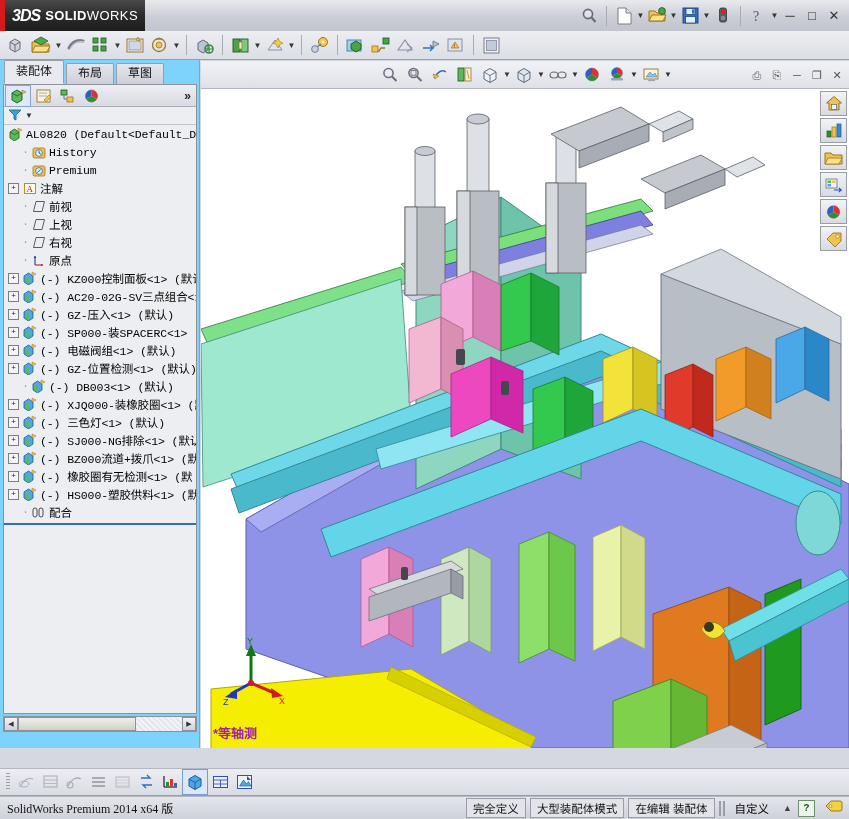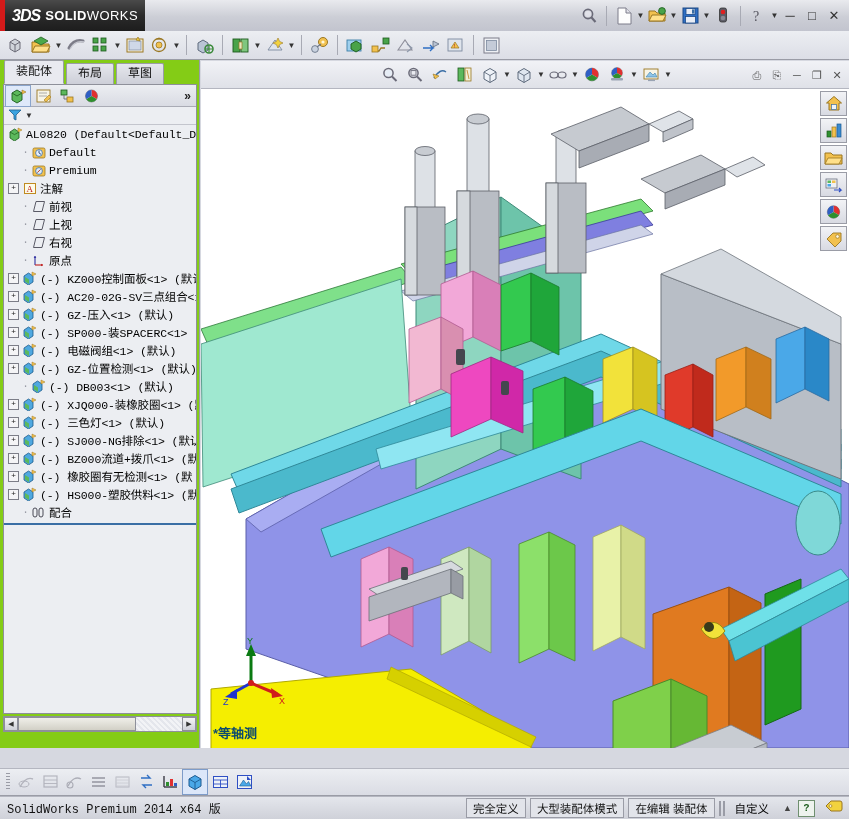--- a/index.html
+++ b/index.html
@@ -49,21 +49,21 @@
     position:absolute;left:0;top:31px;width:849px;height:29px;
     background:linear-gradient(#eceef2,#dcdee6);
     border-bottom:1px solid #9a9ca6;
     display:flex;align-items:center;padding-left:4px;box-sizing:border-box;
   }
   .cbtn{width:25px;height:25px;display:flex;align-items:center;justify-content:center;}
 
   
   .leftpanel{
     position:absolute;left:0;top:60px;width:200px;height:688px;
-    background:#84cc16;border-right:1px solid #9a9ca6;box-sizing:border-box;
+    background:#7dd3fc;border-right:1px solid #9a9ca6;box-sizing:border-box;
   }
   .tabs{height:24px;display:flex;align-items:flex-end;padding-left:4px;box-sizing:border-box;}
   .tab{
     height:20px;line-height:19px;padding:0 11px;font-size:12px;
     background:linear-gradient(#e6e7ed,#cdcfd8);
     border:1px solid #9a9ca6;border-bottom:none;margin-right:2px;
     border-radius:2px 2px 0 0;color:#111;white-space:nowrap;
   }
   .tab.active{background:#e9eaf0;height:22px;line-height:21px;font-weight:normal;border-bottom:1px solid #e9eaf0;}
   .treebox{
@@ -126,21 +126,21 @@
     position:absolute;right:0;top:28px;width:31px;
     display:flex;flex-direction:column;align-items:center;z-index:30;
   }
   .tp-btn{
     width:27px;height:25px;margin-top:2px;
     background:linear-gradient(#f2f3f6,#d8dae2);
     border:1px solid #9a9ca6;box-sizing:border-box;
     display:flex;align-items:center;justify-content:center;
   }
   .viewlabel{
-    position:absolute;left:12px;bottom:6px;font-size:13px;color:#0c4a6e;font-weight:bold;
+    position:absolute;left:12px;bottom:6px;font-size:13px;color:#a21caf;font-weight:bold;
     font-family:"Liberation Sans",sans-serif;z-index:20;margin-top:12px;
   }
   .triad{position:absolute;left:20px;bottom:40px;width:70px;height:70px;z-index:20;}
 
   
   .bottomtabs{
     position:absolute;left:0;top:748px;width:849px;height:20px;
     background:#d6d8e0;display:flex;align-items:center;padding-left:3px;box-sizing:border-box;
     border-top:1px solid #b4b6c0;
   }
@@ -168,21 +168,21 @@
   .mbtn.sel{background:#dce7f9;border:1px solid #7e9cc9;}
 
   
   .statusbar{
     position:absolute;left:0;top:796px;width:849px;height:23px;
     background:linear-gradient(#e4e6ec,#cfd1d9);
     border-top:1px solid #b4b6c0;
     display:flex;align-items:center;box-sizing:border-box;
     font-family:"Liberation Mono","DejaVu Sans Mono",monospace;
   }
-  .st-text{padding-left:7px;font-size:12px;color:#111;}
+  .st-text{padding-left:7px;font-size:12px;color:#111;font-family:Liberation Serif, serif;}
   .st-right{margin-left:auto;display:flex;align-items:center;height:23px;padding-right:6px;}
   .st-cell{
     font-size:11.5px;color:#111;padding:1px 6px;margin-right:4px;
     border:1px solid #9a9ca6;background:#e2e4ea;white-space:nowrap;
     font-family:"Liberation Sans",sans-serif;
   }
   .st-grip{width:2px;height:15px;background:#9a9ca6;margin-right:2px;}
   .st-plain{font-size:11.5px;padding:1px 8px;white-space:nowrap;font-family:"Liberation Sans",sans-serif;}
   .st-help{width:15px;height:15px;border:1px solid #6f8f6f;background:#eef3ee;
     display:flex;align-items:center;justify-content:center;font-size:10px;color:#1c5c1c;font-weight:bold;}
@@ -439,21 +439,21 @@
 
         <div class="trow" style="padding-left:16px;">
           <span class="tdash">·</span>
           <span class="ticn">
             <svg width="14" height="13" viewBox="0 0 14 13">
                 <rect x="1" y="2" width="12" height="10" rx="1.5" fill="#f2c14e" stroke="#9a7722" stroke-width=".8"></rect>
                 <circle cx="7" cy="7" r="3.4" fill="#e8f0fa" stroke="#3a6ea5" stroke-width=".8"></circle>
                 <path d="M7 4.6V7l2 1.3" stroke="#24487a" stroke-width=".9" fill="none"></path>
               </svg>
           </span>
-          <span class="tlabel">Default</span>
+          <span class="tlabel">History</span>
         </div>
 
         <div class="trow" style="padding-left:16px;">
           <span class="tdash">·</span>
           <span class="ticn">
             <svg width="14" height="13" viewBox="0 0 14 13">
                 <rect x="1" y="2" width="12" height="10" rx="1.5" fill="#f2c14e" stroke="#9a7722" stroke-width=".8"></rect>
                 <circle cx="7" cy="7" r="3.4" fill="#dfeaf7" stroke="#3a6ea5" stroke-width=".8"></circle>
                 <path d="M5.3 8.6L8.6 5.4" stroke="#c04020" stroke-width="1"></path>
               </svg>

